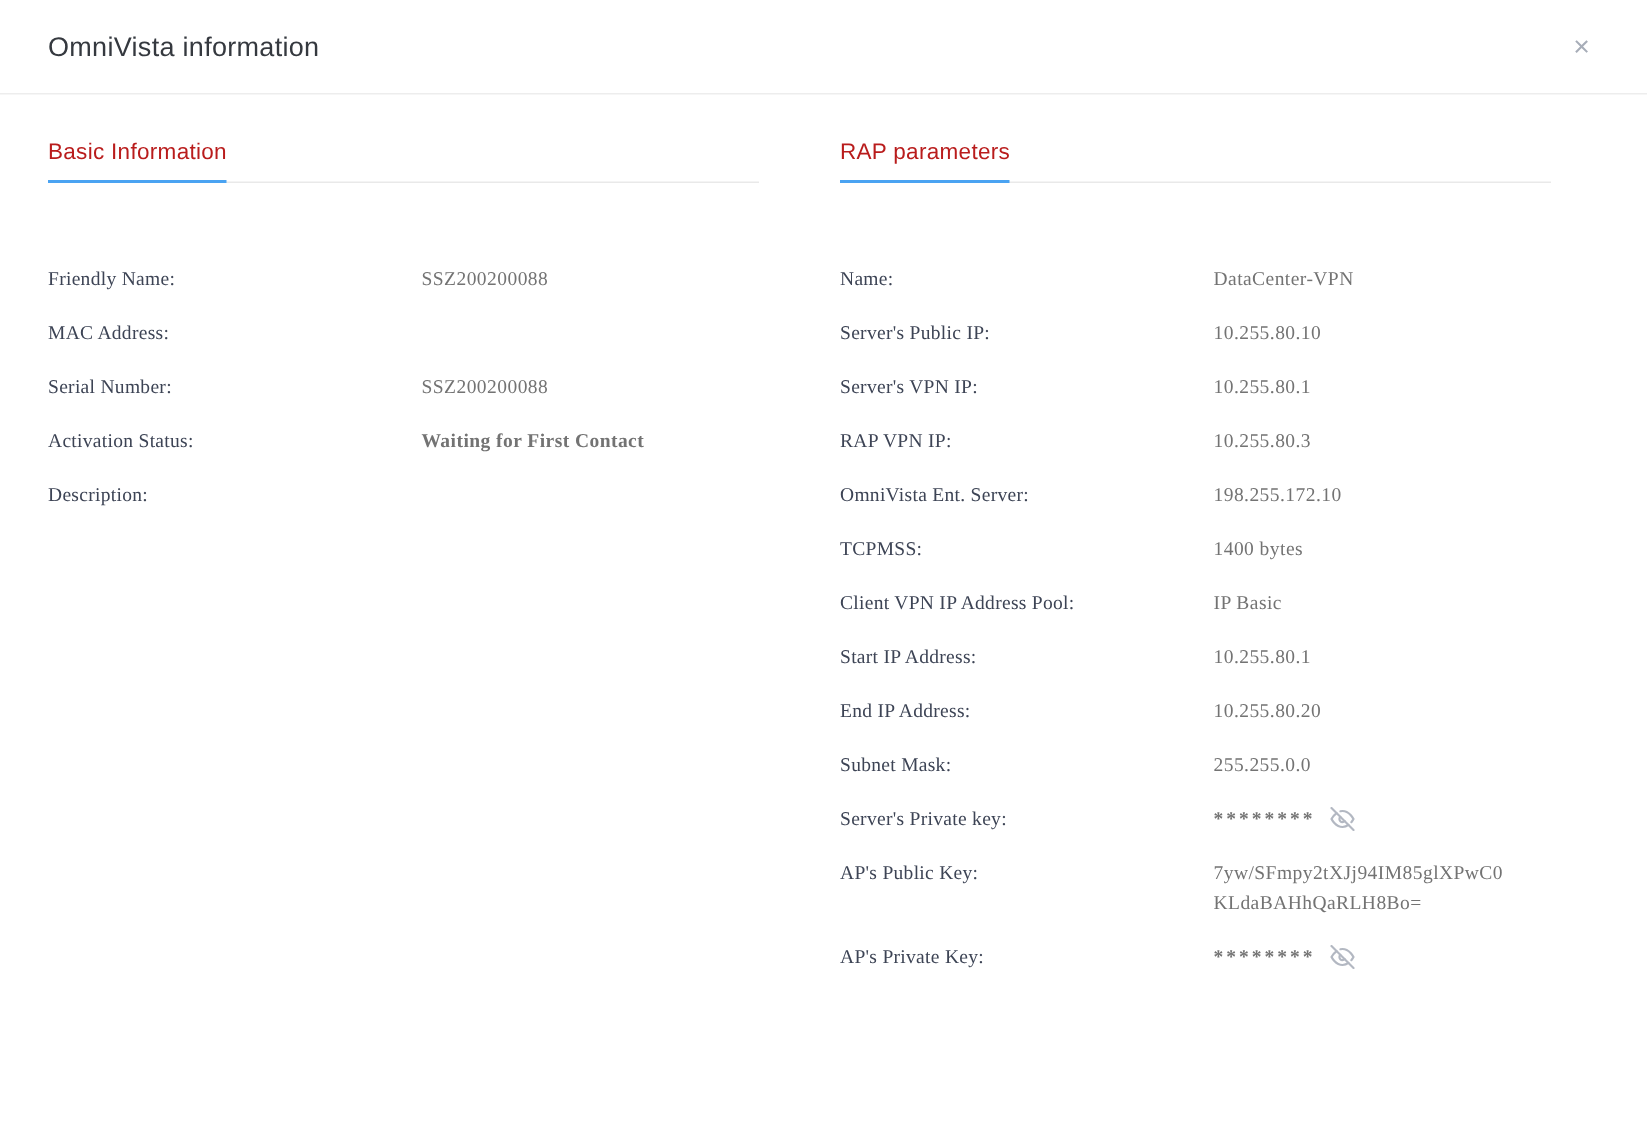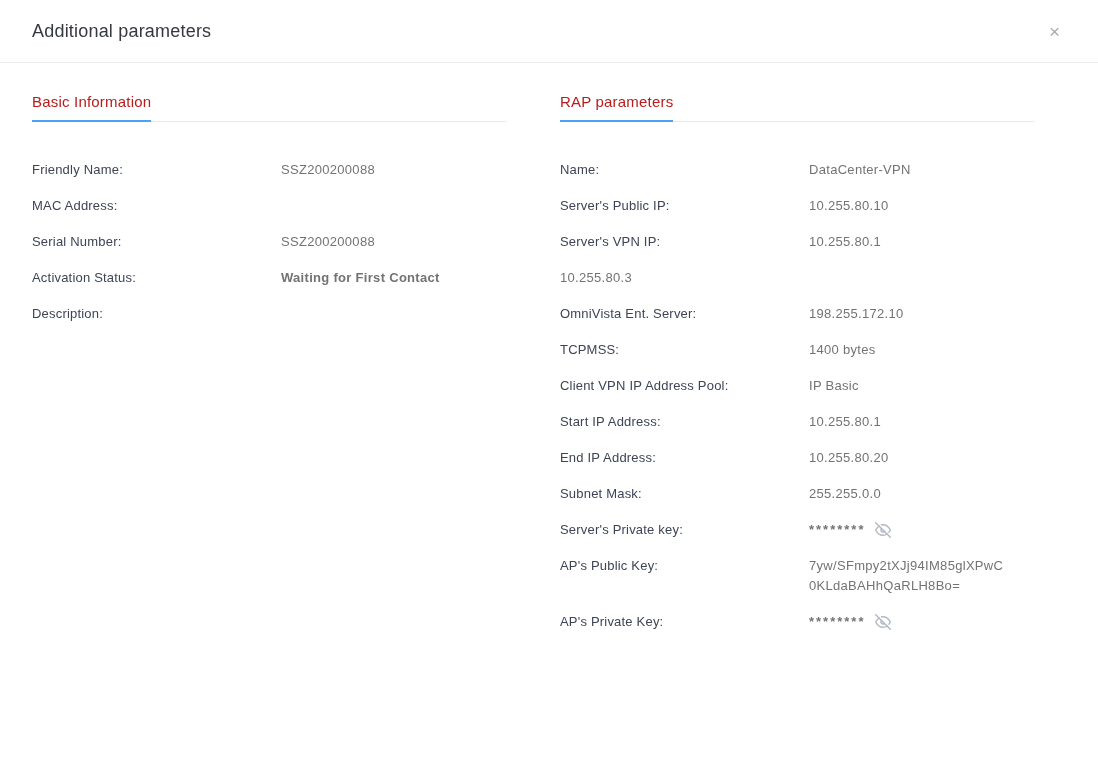--- a/index.html
+++ b/index.html
@@ -49,21 +49,21 @@
     display: inline-block;
     font-size: 15px;
     font-weight: 500;
     letter-spacing: 0.2px;
     color: #b91c1c;
     padding-bottom: 10px;
     border-bottom: 2px solid #4aa3f2;
     margin-bottom: -1px;
   }
 
-  .fields { margin-top: 38px; }
+  .fields { margin-top: 54px; font-family: Liberation Serif, serif; }
   .field-row {
     display: flex;
     align-items: flex-start;
     margin-bottom: 16px;
     line-height: 20px;
     min-height: 20px;
     font-size: 13px;
   }
   .field-label {
     width: 249px;
@@ -92,21 +92,21 @@
     cursor: pointer;
     flex-shrink: 0;
   }
   .eye-icon svg { display: block; }
 </style>
 </head>
 <body>
 
 <div class="modal">
   <div class="modal-header">
-    <div class="modal-title">Additional parameters</div>
+    <div class="modal-title">OmniVista information</div>
     <div class="close-btn">×</div>
   </div>
 
   <div class="modal-body">
     <div class="col">
       <div class="section-title-wrap">
         <span class="section-title">Basic Information</span>
       </div>
       <div class="fields">
           <div class="field-row">
@@ -167,20 +167,21 @@
     </span>
   </div>
           <div class="field-row">
     <span class="field-label">Server's VPN IP:</span>
     <span class="field-value-wrap">
       <span class="field-value">10.255.80.1</span>
 
     </span>
   </div>
           <div class="field-row">
+    <span class="field-label">RAP VPN IP:</span>
     <span class="field-value-wrap">
       <span class="field-value">10.255.80.3</span>
 
     </span>
   </div>
           <div class="field-row">
     <span class="field-label">OmniVista Ent. Server:</span>
     <span class="field-value-wrap">
       <span class="field-value">198.255.172.10</span>
 

